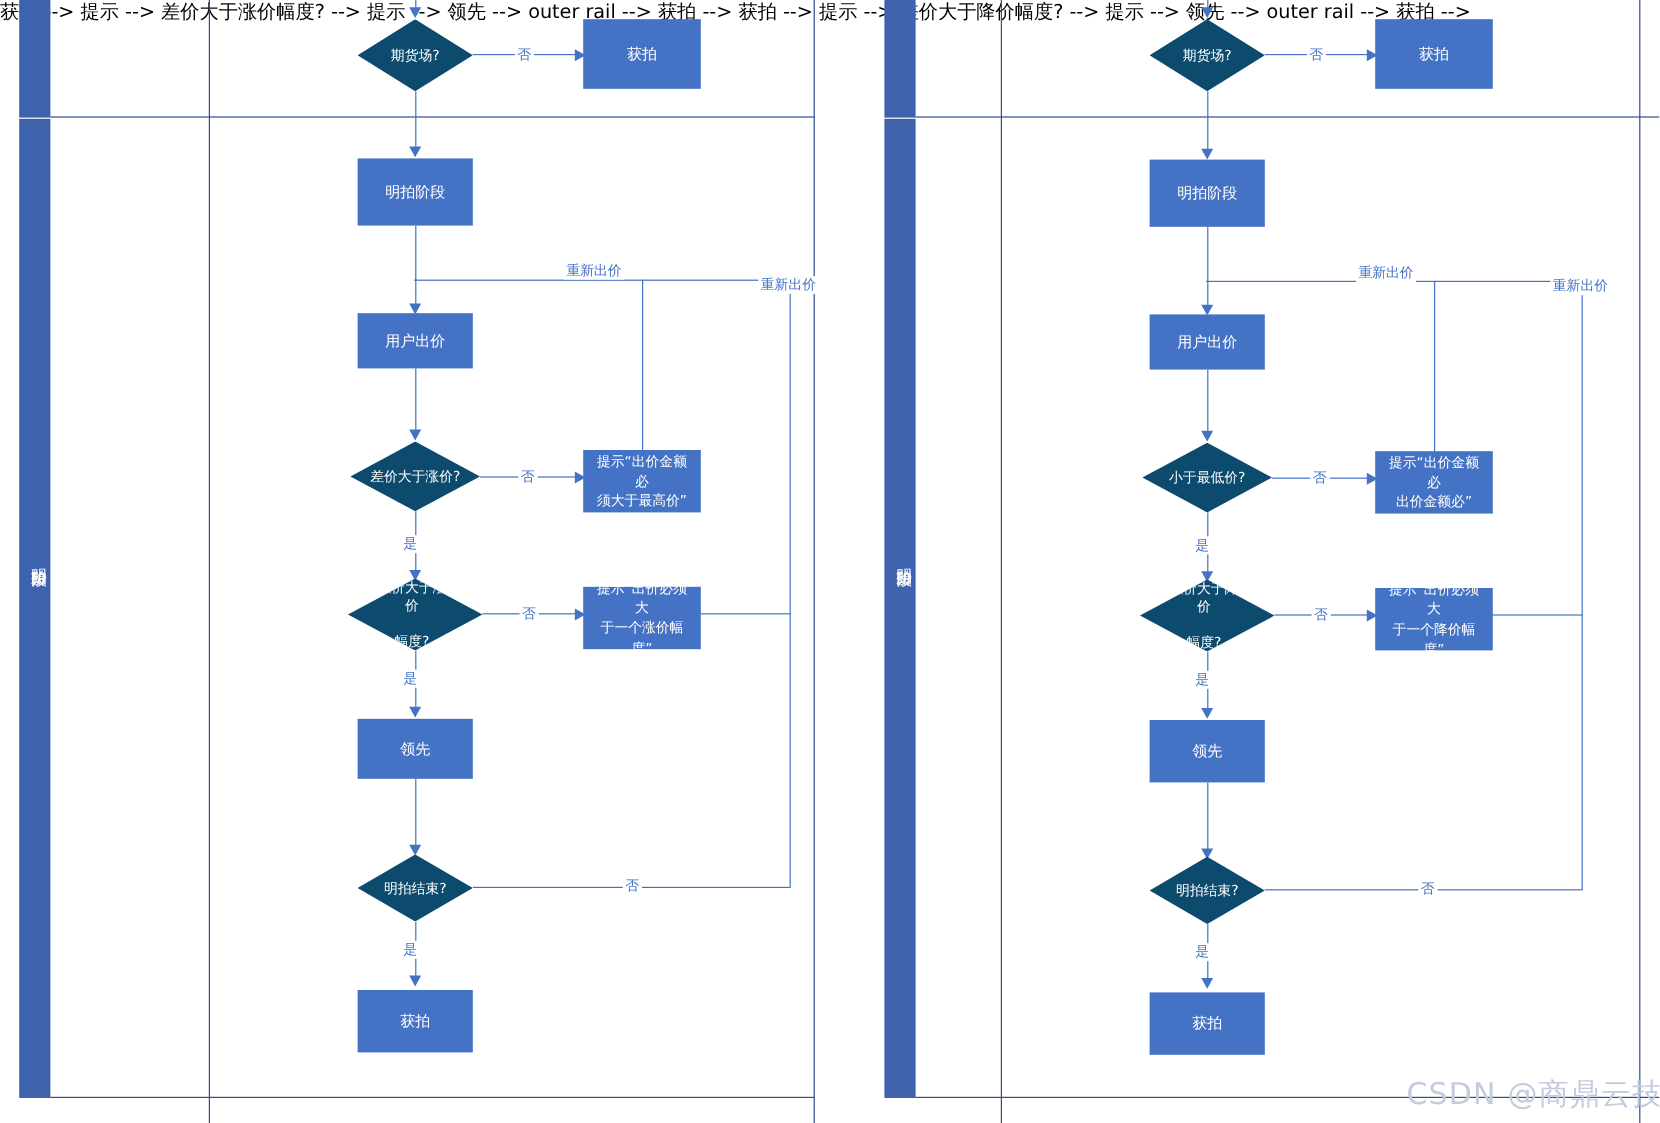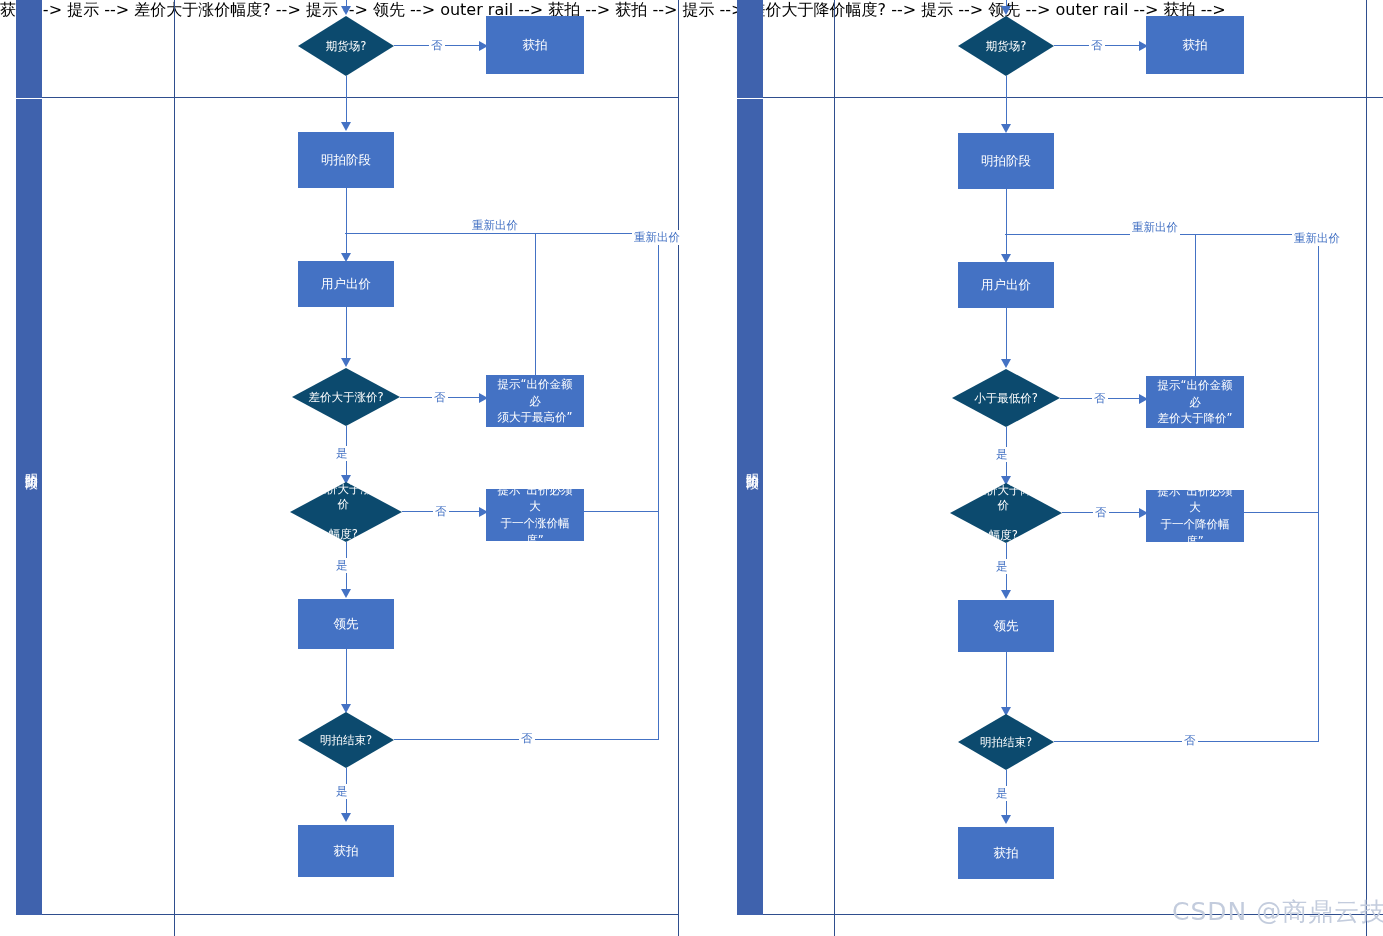--- a/index.html
+++ b/index.html
@@ -302,21 +302,21 @@
     <span>小于最低价?</span>
   </div>
 
    提示 --&gt;
   <div class="conn-h" style="left:1060px; top:398px; width:82px;"></div>
   <div class="arrow arrow-right" style="left:1139px; top:394px;"></div>
   <div class="edge-label" style="left:1092px; top:391px;">否</div>
   <div class="node proc small-text" style="left:1146px; top:376px; width:98px; height:52px;">
     <span>
       <span>提示“出价金额必</span><br>
-      <span>差价大于降价”</span>
+      <span>出价金额必”</span>
     </span>
   </div>
 
    差价大于降价幅度? --&gt;
   <div class="conn-v" style="left:1005.5px; top:427px; height:54px;"></div>
   <div class="arrow arrow-down" style="left:1001px; top:476px;"></div>
   <div class="edge-label" style="left:994px; top:447px;">是</div>
   <div class="node dec" style="left:950px; top:483px; width:112px; height:60px;">
     <span>
       <span>差价大于降价</span><br>

